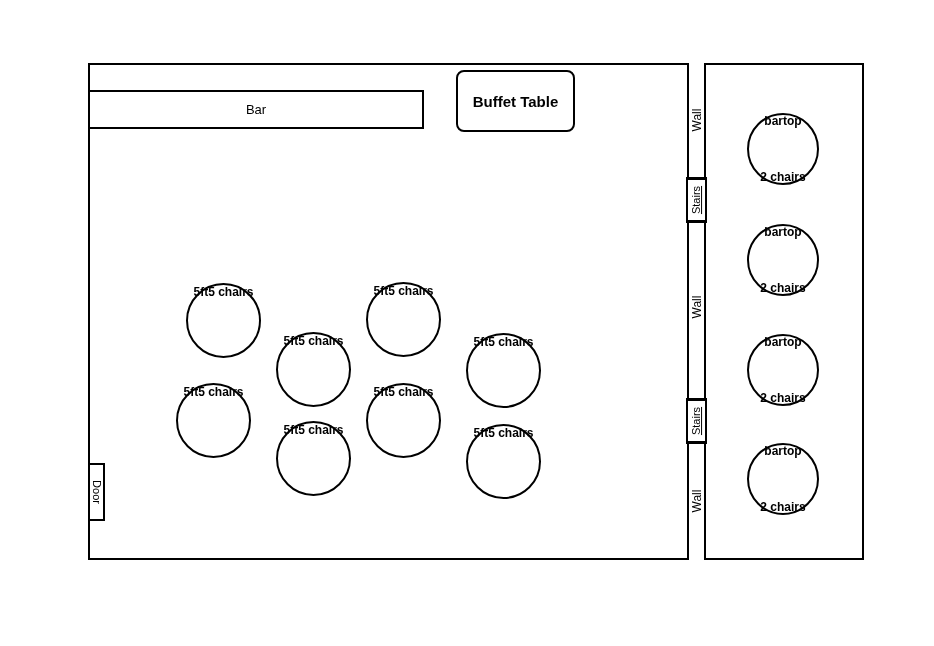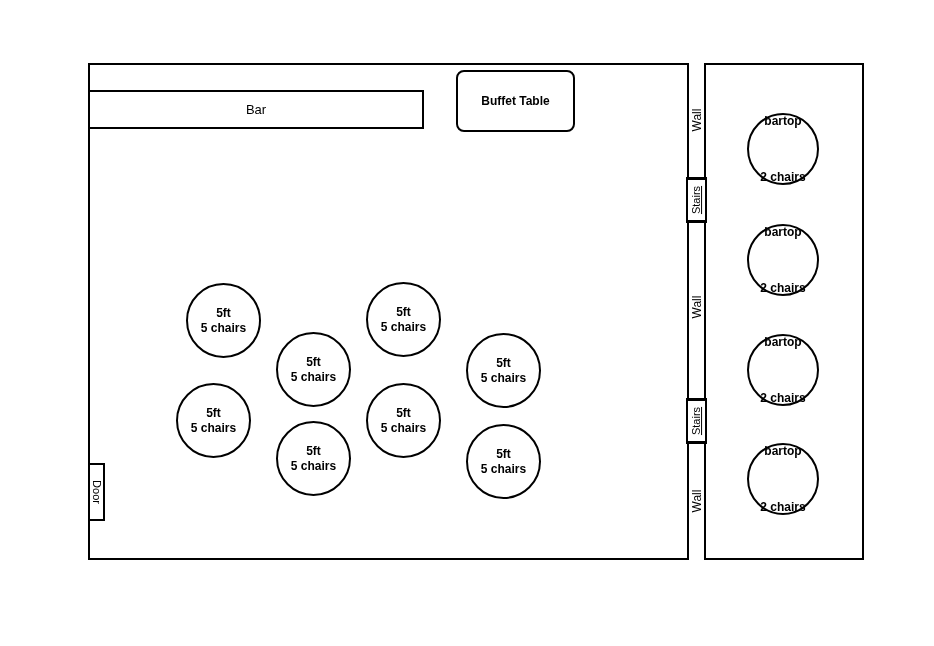--- a/index.html
+++ b/index.html
@@ -27,21 +27,21 @@
   .note {
     left: 88px; top: 146px; width: 298px;
     text-align: center; font-size: 16px;
   }
 
   
   .buffet {
     left: 456px; top: 70px; width: 119px; height: 62px;
     border: 2.5px solid #000; border-radius: 8px; background: #fff;
     display: flex; align-items: center; justify-content: center;
-    font-size: 12px; font-weight: bold;
+    font-size: 15px; font-weight: bold;
   }
 
   
   .wallstrip {
     left: 687px; top: 63px; width: 19px; height: 497px;
     border-left: 2px solid #000; border-right: 2px solid #000;
     background: #fff;
   }
   .vlabel {
     position: absolute; white-space: nowrap;
@@ -74,21 +74,21 @@
     border: 2px solid #000; background: #fff;
     display: flex; align-items: center; justify-content: center;
     overflow: visible;
   }
   .door-text { white-space: nowrap; font-size: 11px; transform: rotate(90deg); }
 
   
   .rtable {
     width: 75px; height: 75px;
     border: 2.5px solid #000; border-radius: 50%; background: #fff;
-    display: flex; flex-direction: column; justify-content: center;
+    display: flex; flex-direction: row; justify-content: center;
     font-size: 12px; font-weight: bold; line-height: 15px; text-align: center;
   }
   .t1 { left: 186px; top: 283px; }
   .t2 { left: 276px; top: 332px; }
   .t3 { left: 366px; top: 282px; }
   .t4 { left: 176px; top: 383px; }
   .t5 { left: 276px; top: 421px; }
   .t6 { left: 366px; top: 383px; }
   .t7 { left: 466px; top: 333px; }
   .t8 { left: 466px; top: 424px; }

